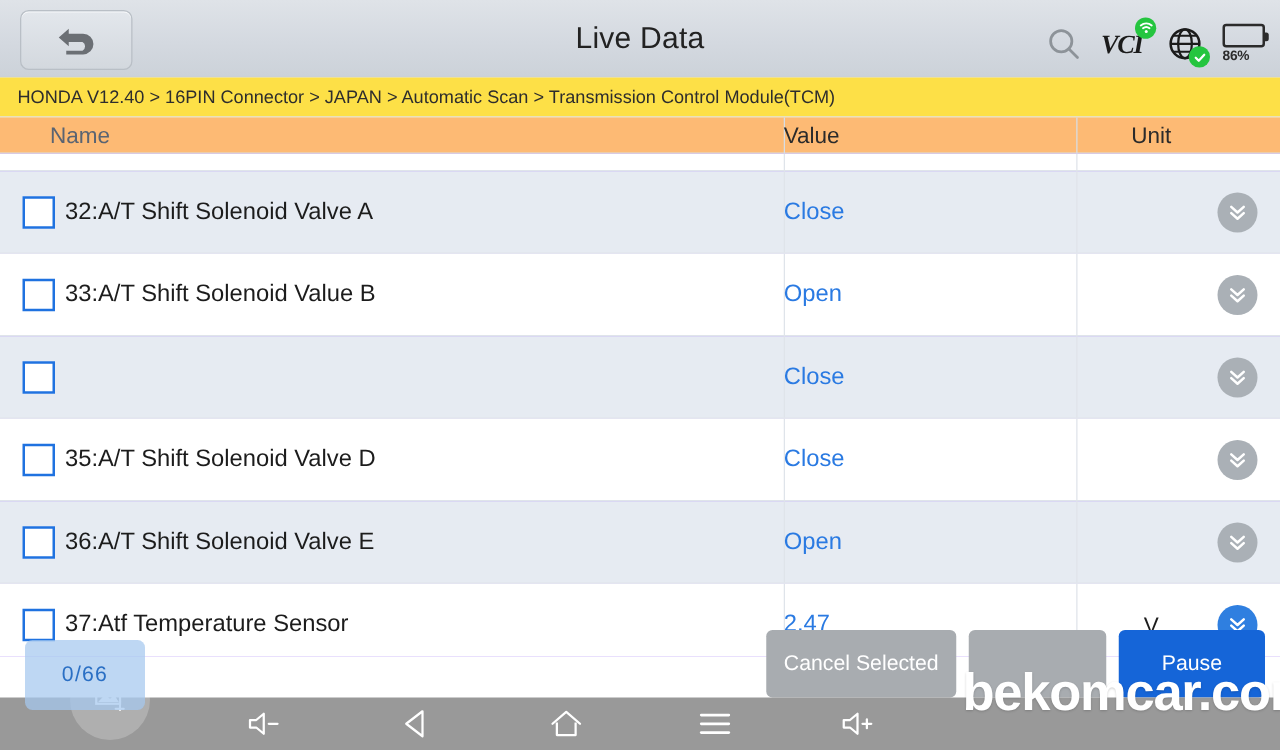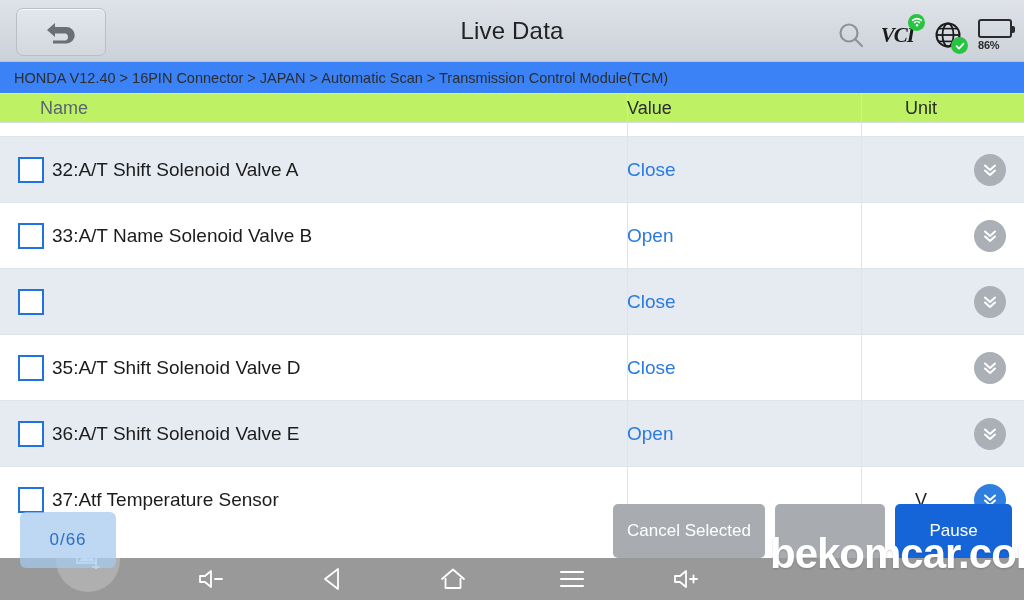--- a/index.html
+++ b/index.html
@@ -118,32 +118,32 @@
   
   .breadcrumb {
     position: absolute;
     left: 0; top: 62px;
     width: 1024px; height: 32px;
     line-height: 32px;
     padding-left: 14px;
     box-sizing: border-box;
     font-size: 14.5px;
     color: #2d2d2d;
-    background: #3b82f6;
+    background: #fde047;
     border-bottom: 1px solid #e2e2e2;
     white-space: nowrap;
     overflow: hidden;
   }
 
   
   .table-header {
     position: absolute;
     left: 0; top: 94px;
     width: 1024px; height: 29px;
-    background: #bef264;
+    background: #fdba74;
     border-bottom: 1px solid #d8dde3;
     box-sizing: border-box;
   }
   .th {
     position: absolute;
     top: 0; height: 28px;
     line-height: 28px;
     font-size: 18px;
     color: #5a6472;
   }
@@ -402,21 +402,21 @@
         <span class="row-unit"></span>
         <span class="row-chevron">
           <svg width="20" height="20" viewBox="0 0 20 20">
             <path d="M5 5.5 L10 10 L15 5.5" fill="none" stroke="#fff" stroke-width="2" stroke-linecap="round" stroke-linejoin="round"></path>
             <path d="M5 10.5 L10 15 L15 10.5" fill="none" stroke="#fff" stroke-width="2" stroke-linecap="round" stroke-linejoin="round"></path>
           </svg>
         </span>
       </div>
       <div class="row">
         <span class="cb"></span>
-        <span class="row-name">33:A/T Name Solenoid Valve B</span>
+        <span class="row-name">33:A/T Shift Solenoid Value B</span>
         <span class="row-col-div div-value"></span>
         <span class="row-value">Open</span>
         <span class="row-col-div div-unit"></span>
         <span class="row-unit"></span>
         <span class="row-chevron">
           <svg width="20" height="20" viewBox="0 0 20 20">
             <path d="M5 5.5 L10 10 L15 5.5" fill="none" stroke="#fff" stroke-width="2" stroke-linecap="round" stroke-linejoin="round"></path>
             <path d="M5 10.5 L10 15 L15 10.5" fill="none" stroke="#fff" stroke-width="2" stroke-linecap="round" stroke-linejoin="round"></path>
           </svg>
         </span>
@@ -459,20 +459,21 @@
           <svg width="20" height="20" viewBox="0 0 20 20">
             <path d="M5 5.5 L10 10 L15 5.5" fill="none" stroke="#fff" stroke-width="2" stroke-linecap="round" stroke-linejoin="round"></path>
             <path d="M5 10.5 L10 15 L15 10.5" fill="none" stroke="#fff" stroke-width="2" stroke-linecap="round" stroke-linejoin="round"></path>
           </svg>
         </span>
       </div>
       <div class="row">
         <span class="cb"></span>
         <span class="row-name">37:Atf Temperature Sensor</span>
         <span class="row-col-div div-value"></span>
+        <span class="row-value">2.47</span>
         <span class="row-col-div div-unit"></span>
         <span class="row-unit">V</span>
         <span class="row-chevron active">
           <svg width="20" height="20" viewBox="0 0 20 20">
             <path d="M5 5.5 L10 10 L15 5.5" fill="none" stroke="#fff" stroke-width="2" stroke-linecap="round" stroke-linejoin="round"></path>
             <path d="M5 10.5 L10 15 L15 10.5" fill="none" stroke="#fff" stroke-width="2" stroke-linecap="round" stroke-linejoin="round"></path>
           </svg>
         </span>
       </div>
     </div>

